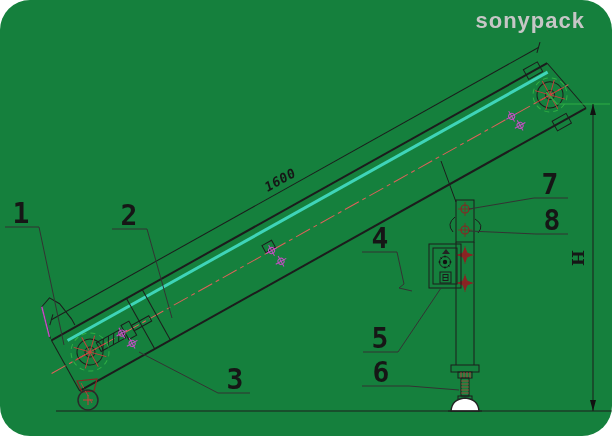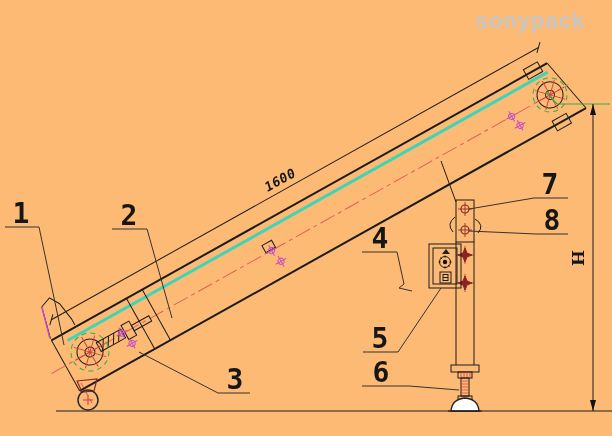--- a/index.html
+++ b/index.html
@@ -1,17 +1,17 @@
 <!DOCTYPE html>
 <html style="--c-line: #1c1c1c; --c-belt: #3fd4b8; --c-centerline: #e0605a; --c-cross: #d03c3c; --c-ring: #2fae44; --c-magenta: #c54ec5; --c-darkred: #8b2424; --c-green: #2fae44; --c-watermark: #c6c6c6;"><head>
 <meta charset="utf-8">
 <style>
   html,body{margin:0;padding:0;background:#ffffff;}
-  .canvas{position:relative;width:612px;height:436px;background:#fdba74;overflow:hidden;
-          font-family:"Liberation Sans","DejaVu Sans",sans-serif;}
+  .canvas{position:relative;width:612px;height:436px;background:#15803d;overflow:hidden;
+          font-family:"Liberation Sans","DejaVu Sans",sans-serif;border-radius:30px;}
   svg{position:absolute;left:0;top:0;}
   .callout-num{font:600 28px "DejaVu Sans Mono","Liberation Mono",monospace;fill:#161616;}
   .dim-num{font:italic 700 13px "DejaVu Sans Mono","Liberation Mono",monospace;fill:#161616;letter-spacing:.5px;}
   .h-label{font:700 17px "DejaVu Serif","Liberation Serif",serif;fill:#161616;}
   .wm{font:700 22px "Liberation Sans","DejaVu Sans",sans-serif;fill:var(--c-watermark,#c6c6c6);letter-spacing:1px;}
   .thin{stroke:var(--c-line,#1c1c1c);stroke-width:1;fill:none;}
   .thick{stroke:var(--c-line,#1c1c1c);stroke-width:2;fill:none;}
   .leader{stroke:#333;stroke-width:1;fill:none;}
 </style>
 </head>

